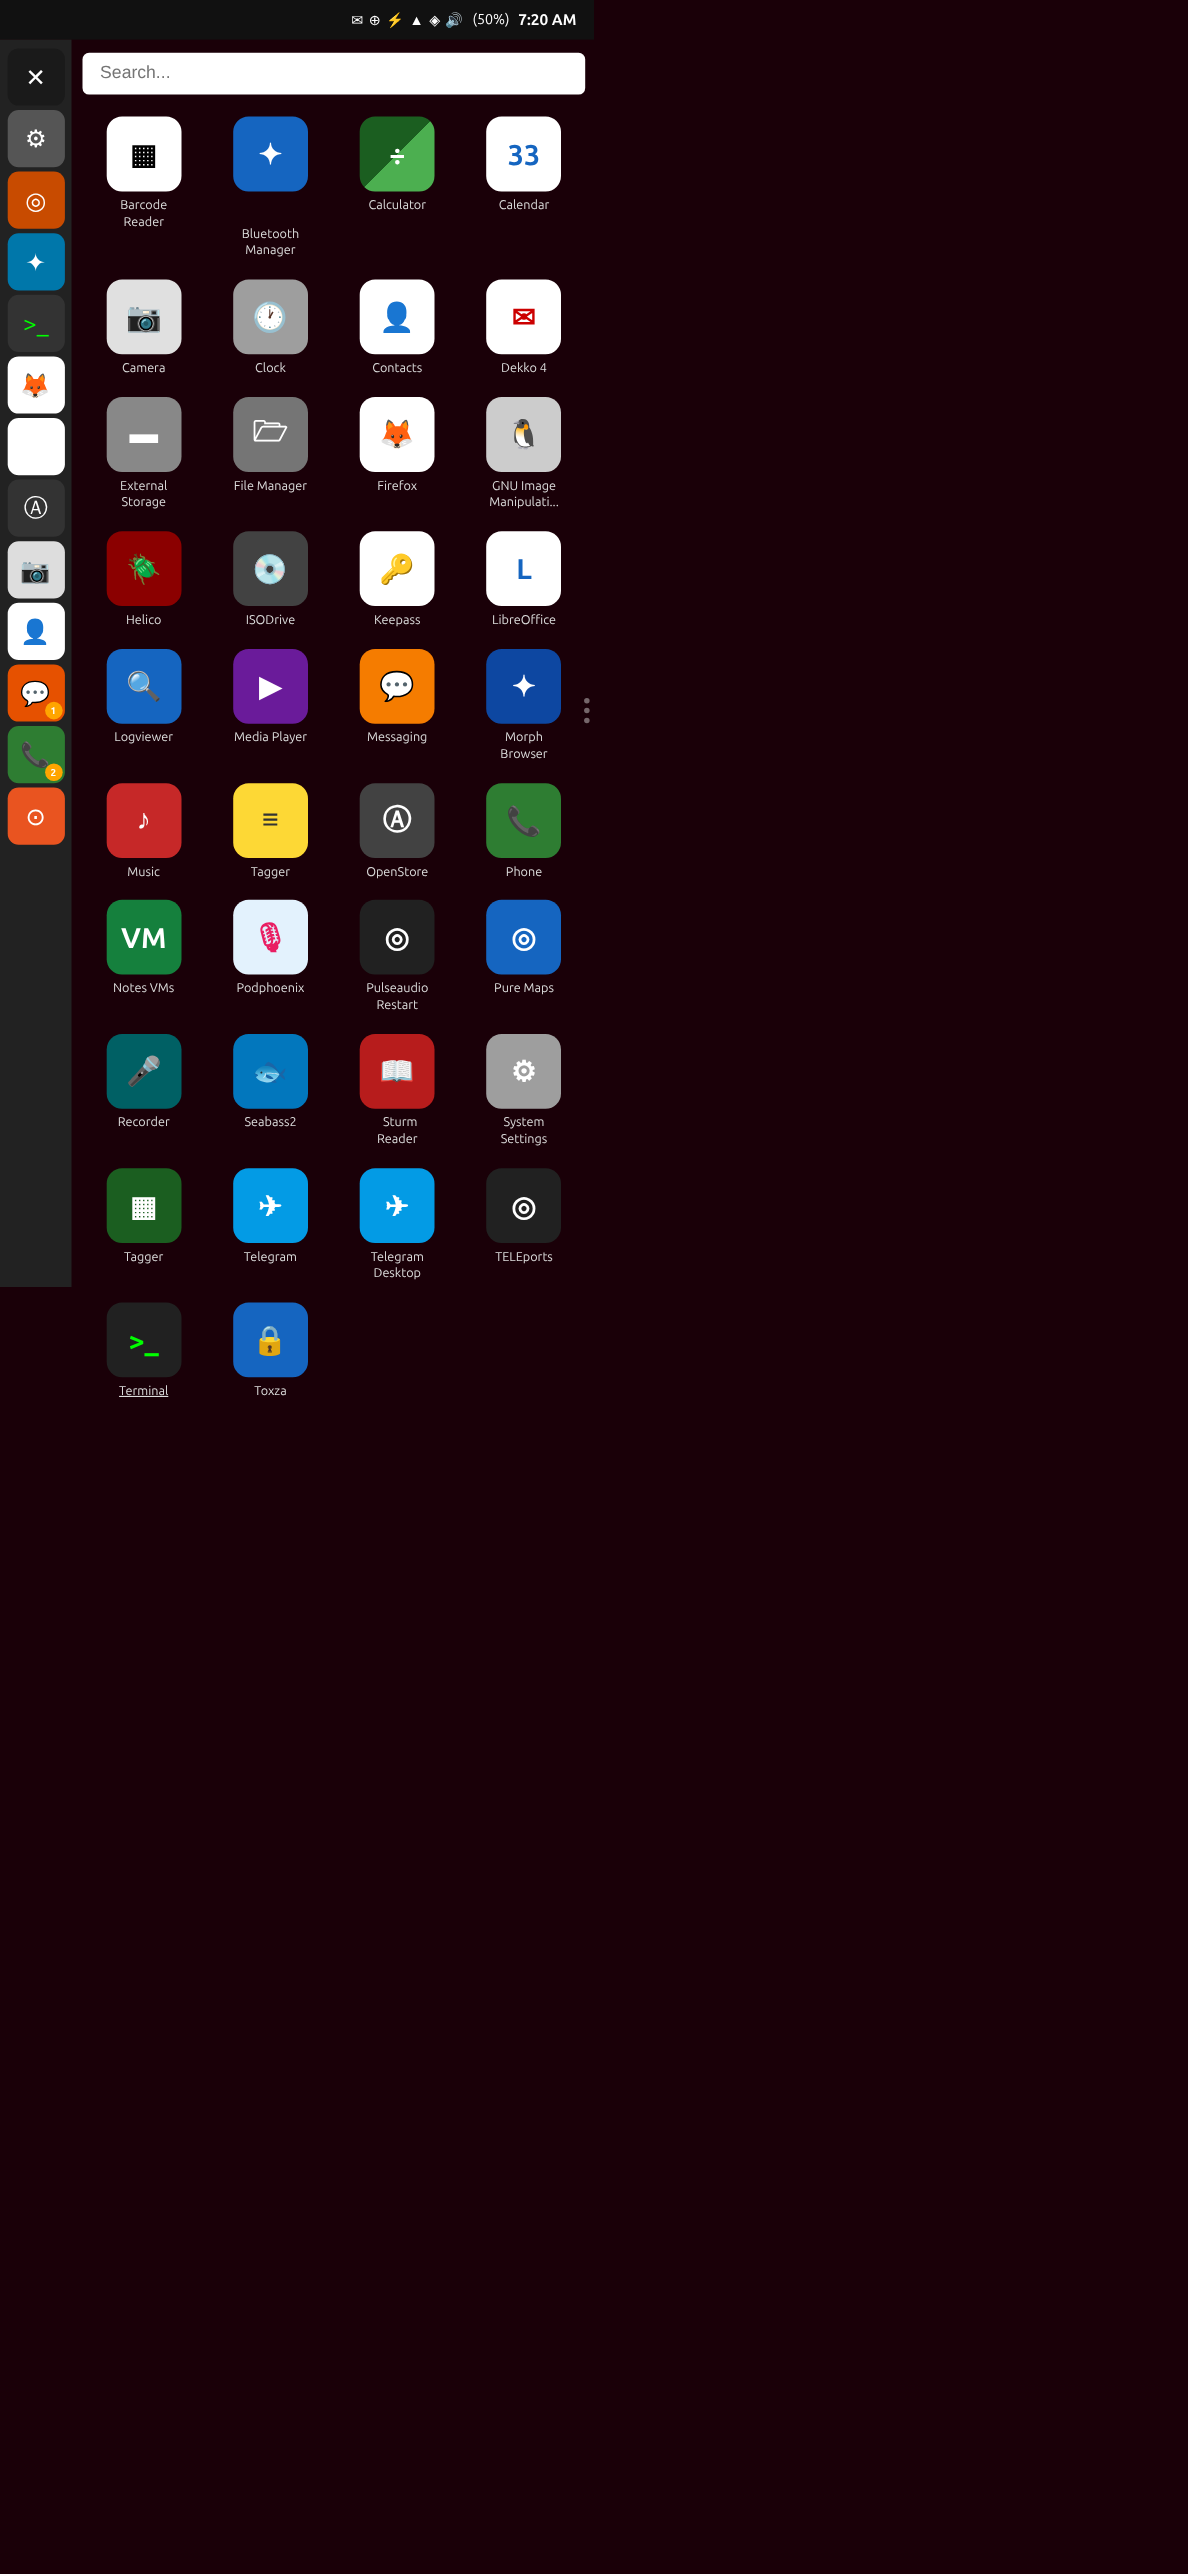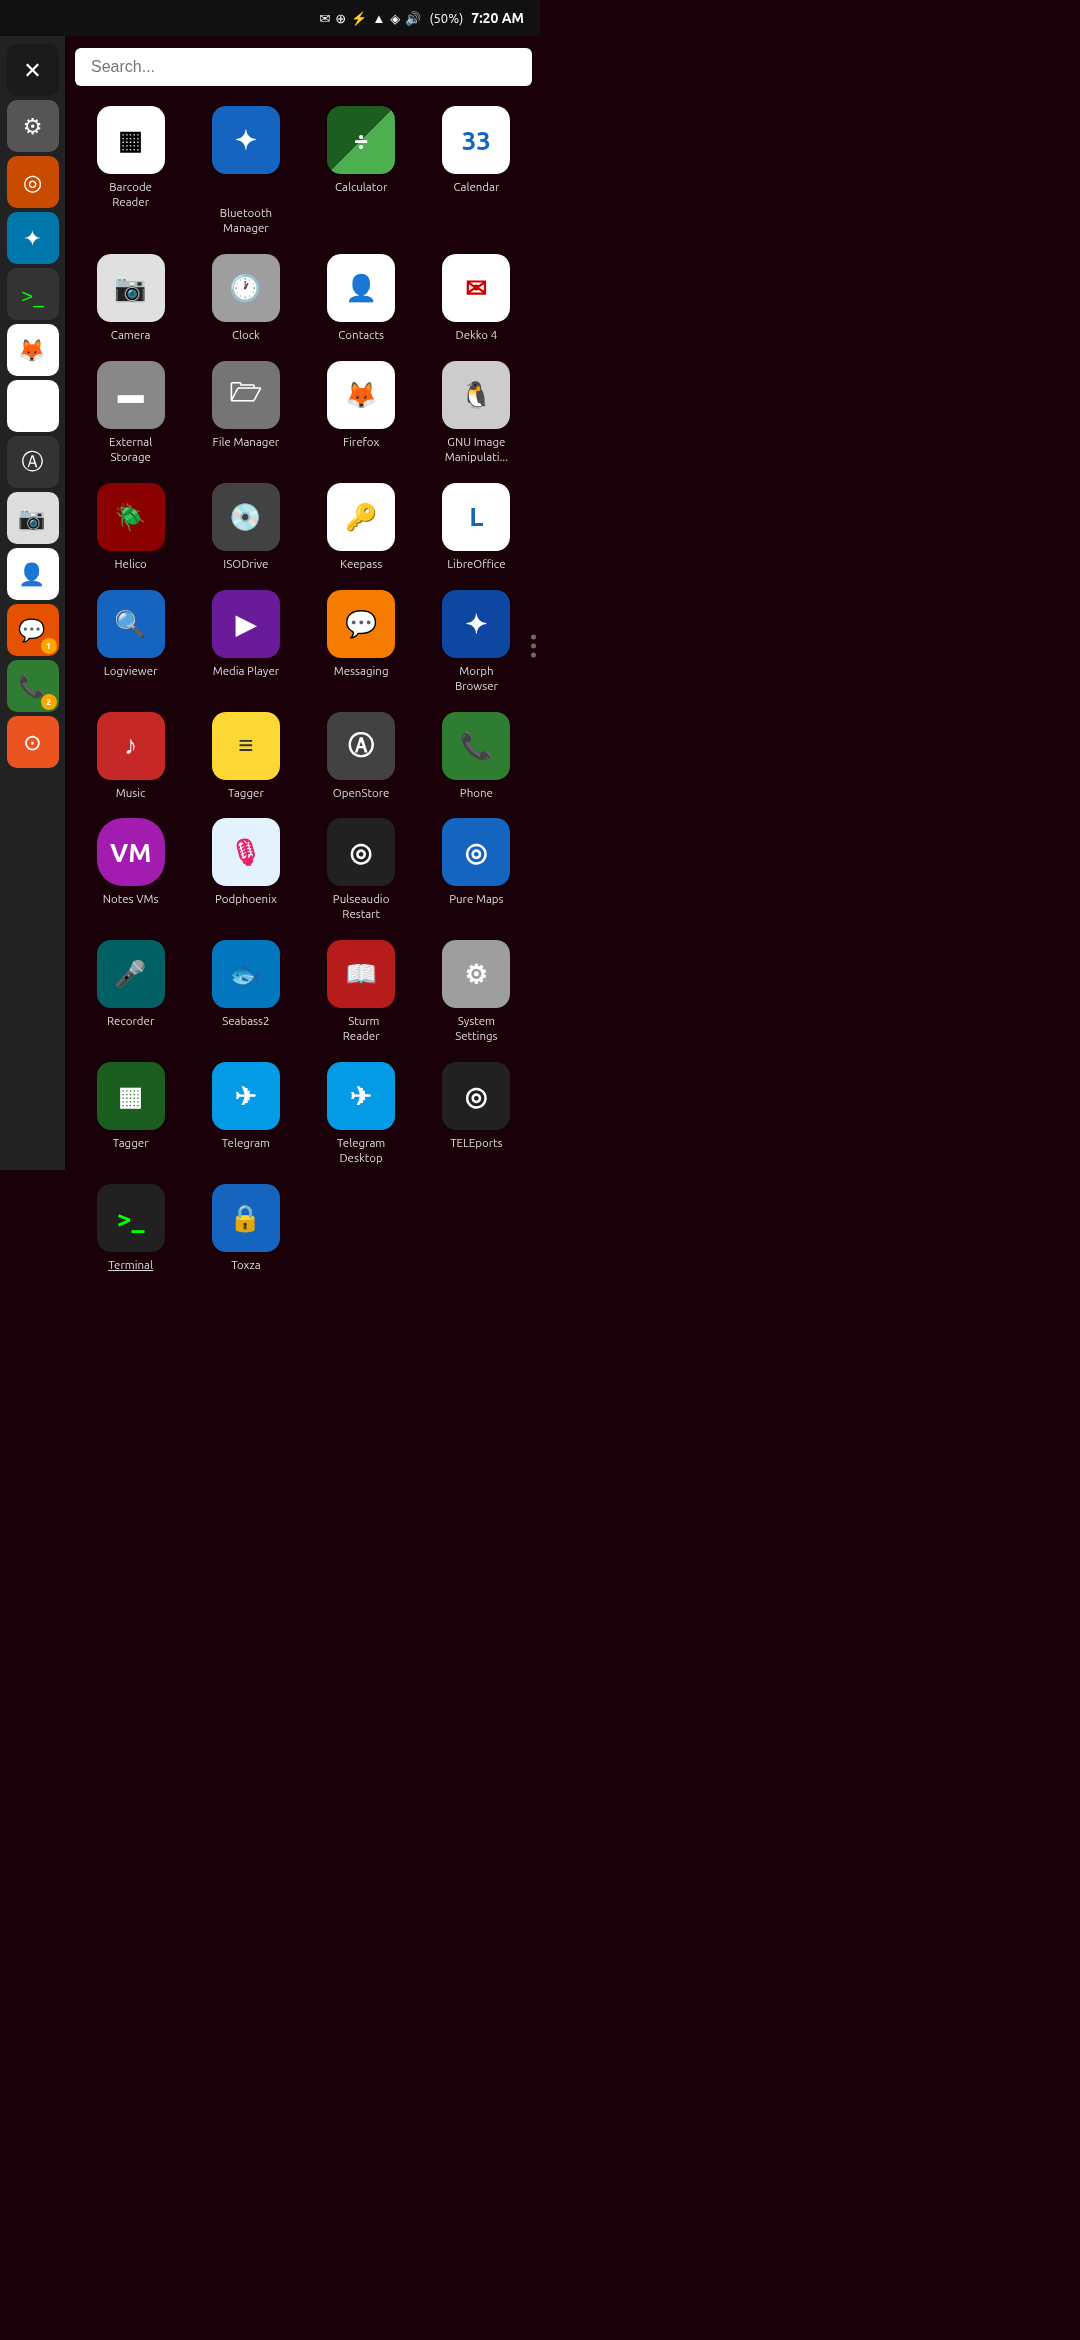--- a/index.html
+++ b/index.html
@@ -165,21 +165,21 @@
     .icon-keepass { background: #fff; }
     .icon-libreoffice { background: #fff; }
     .icon-logviewer { background: #1565C0; }
     .icon-mediaplayer { background: #6A1B9A; }
     .icon-messaging { background: #F57C00; }
     .icon-morphbrowser { background: #0D47A1; }
     .icon-music { background: #C62828; }
     .icon-notes { background: #FDD835; }
     .icon-openstore { background: #424242; }
     .icon-phone { background: #2E7D32; }
-    .icon-pocketvms { background: #a21caf; border-radius: 26px; }
+    .icon-pocketvms { background: #15803d; }
     .icon-podphoenix { background: #E3F2FD; }
     .icon-pulseaudio { background: #212121; }
     .icon-puremaps { background: #1565C0; }
     .icon-qqc2 { background: #2E7D32; }
     .icon-recorder { background: #006064; }
     .icon-seabass { background: #0277BD; }
     .icon-sturmreader { background: #B71C1C; }
     .icon-systemsettings { background: #9E9E9E; }
     .icon-tagger { background: #1B5E20; }
     .icon-telegram { background: #039BE5; }

